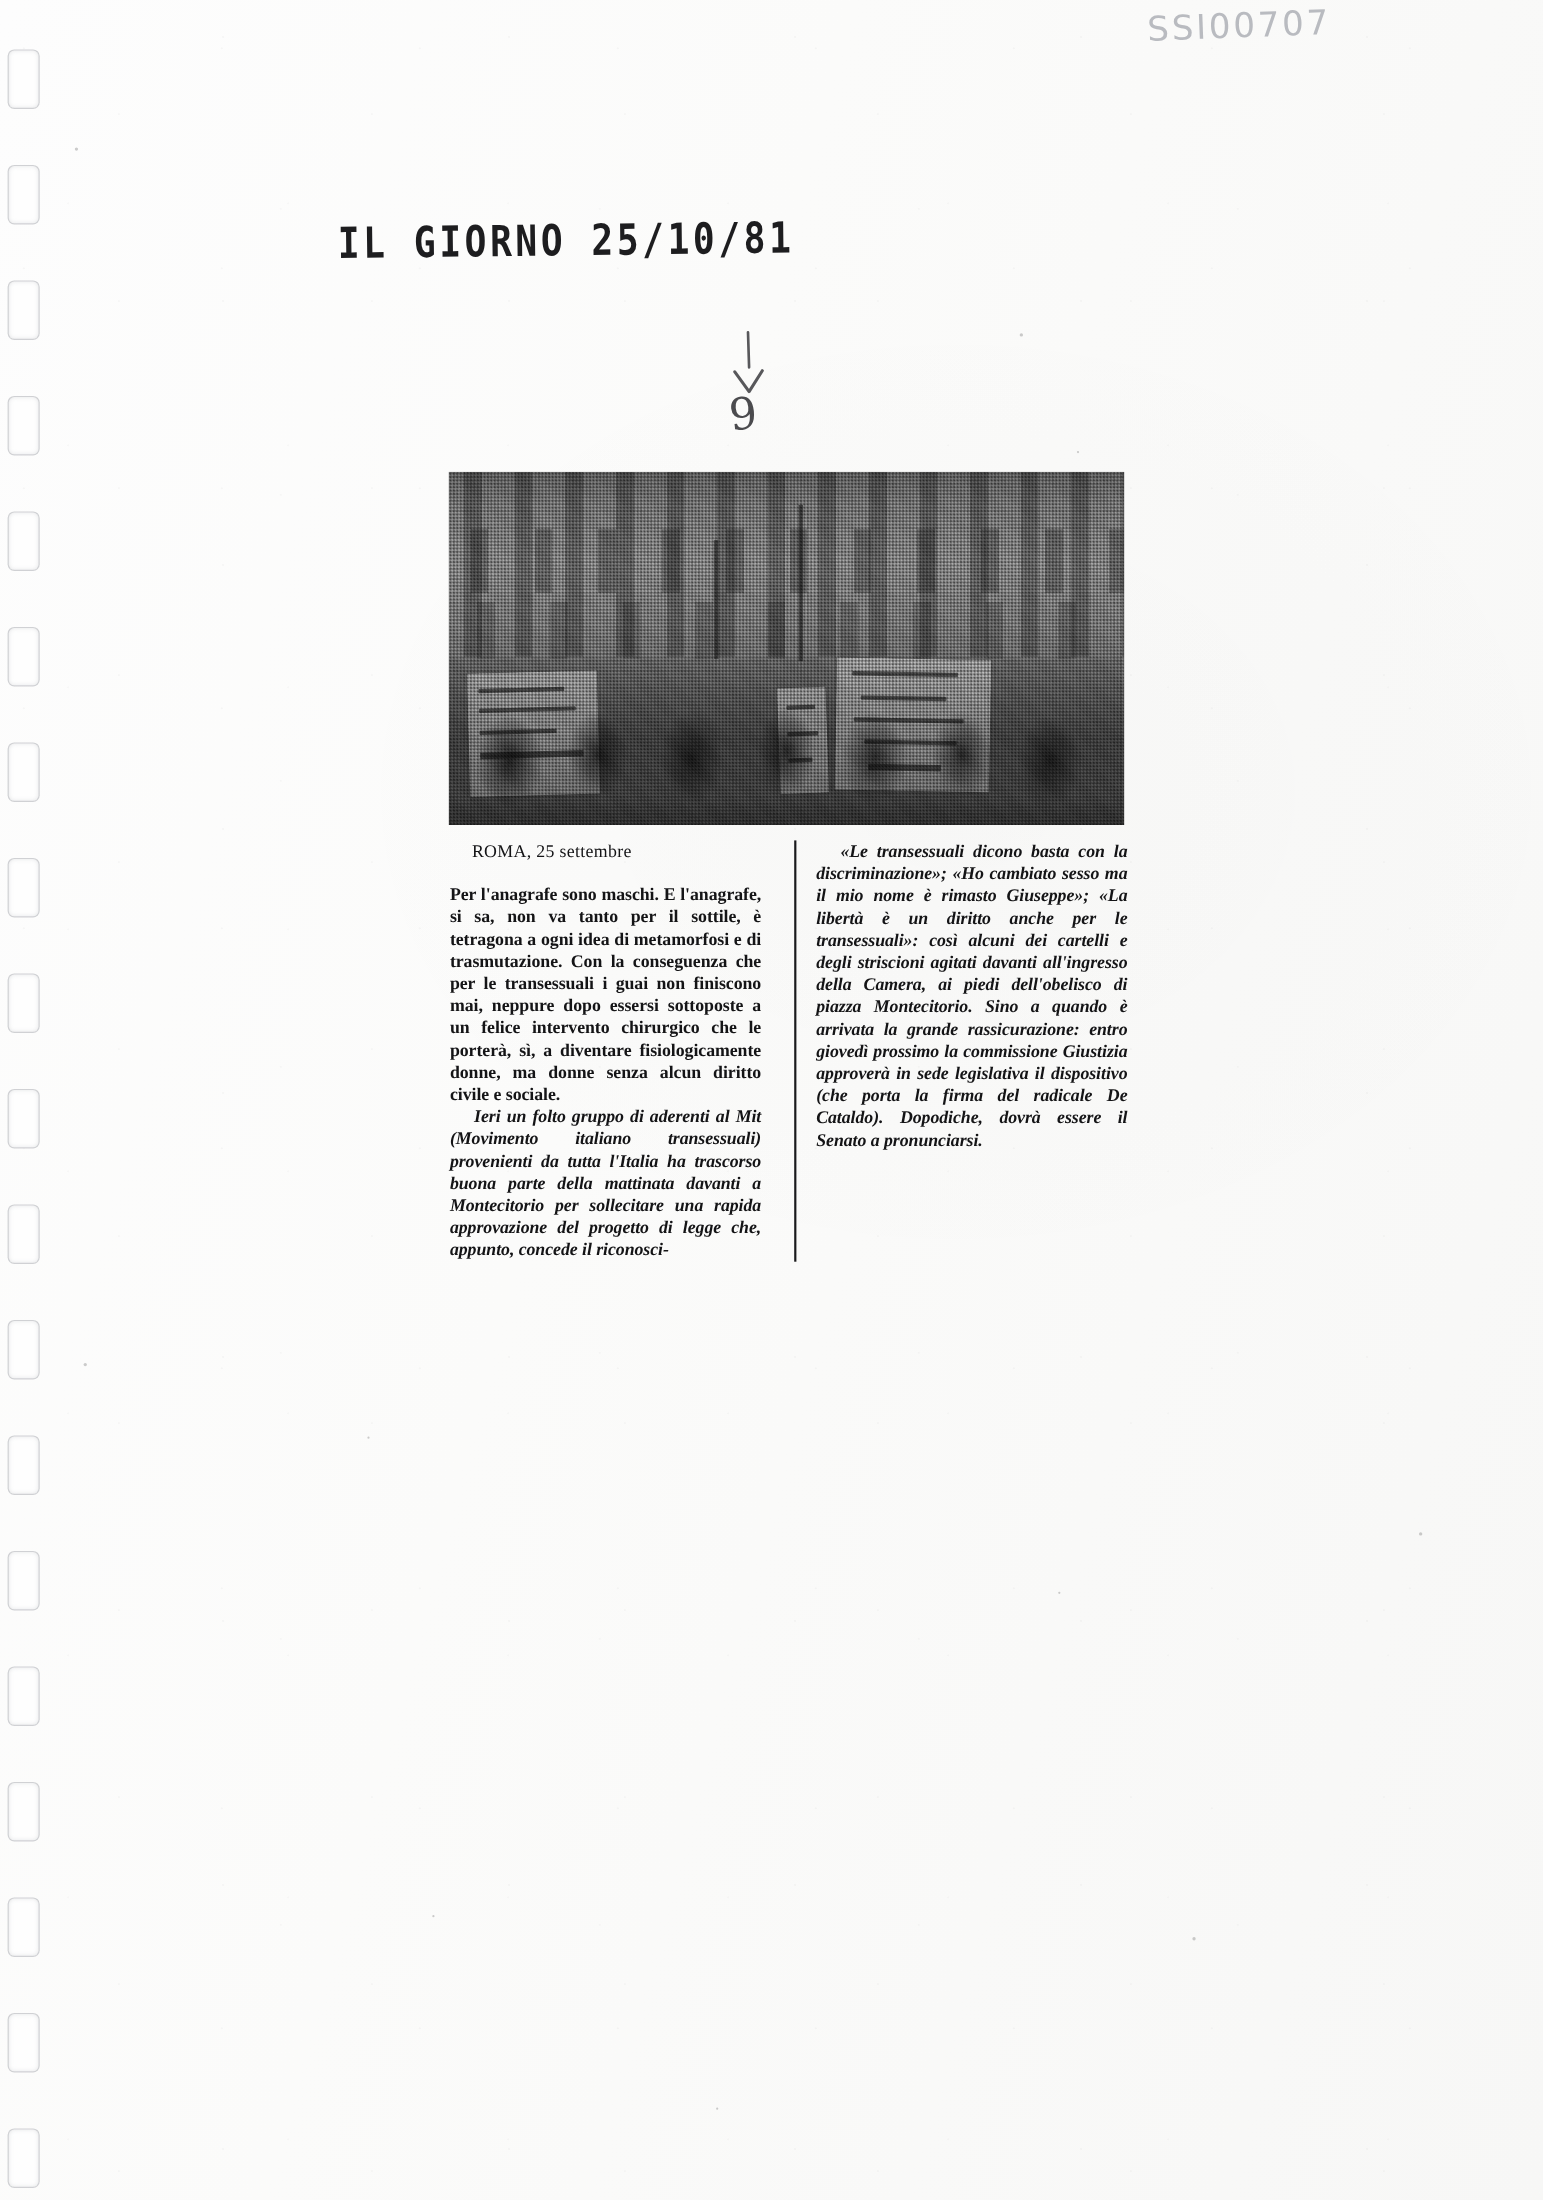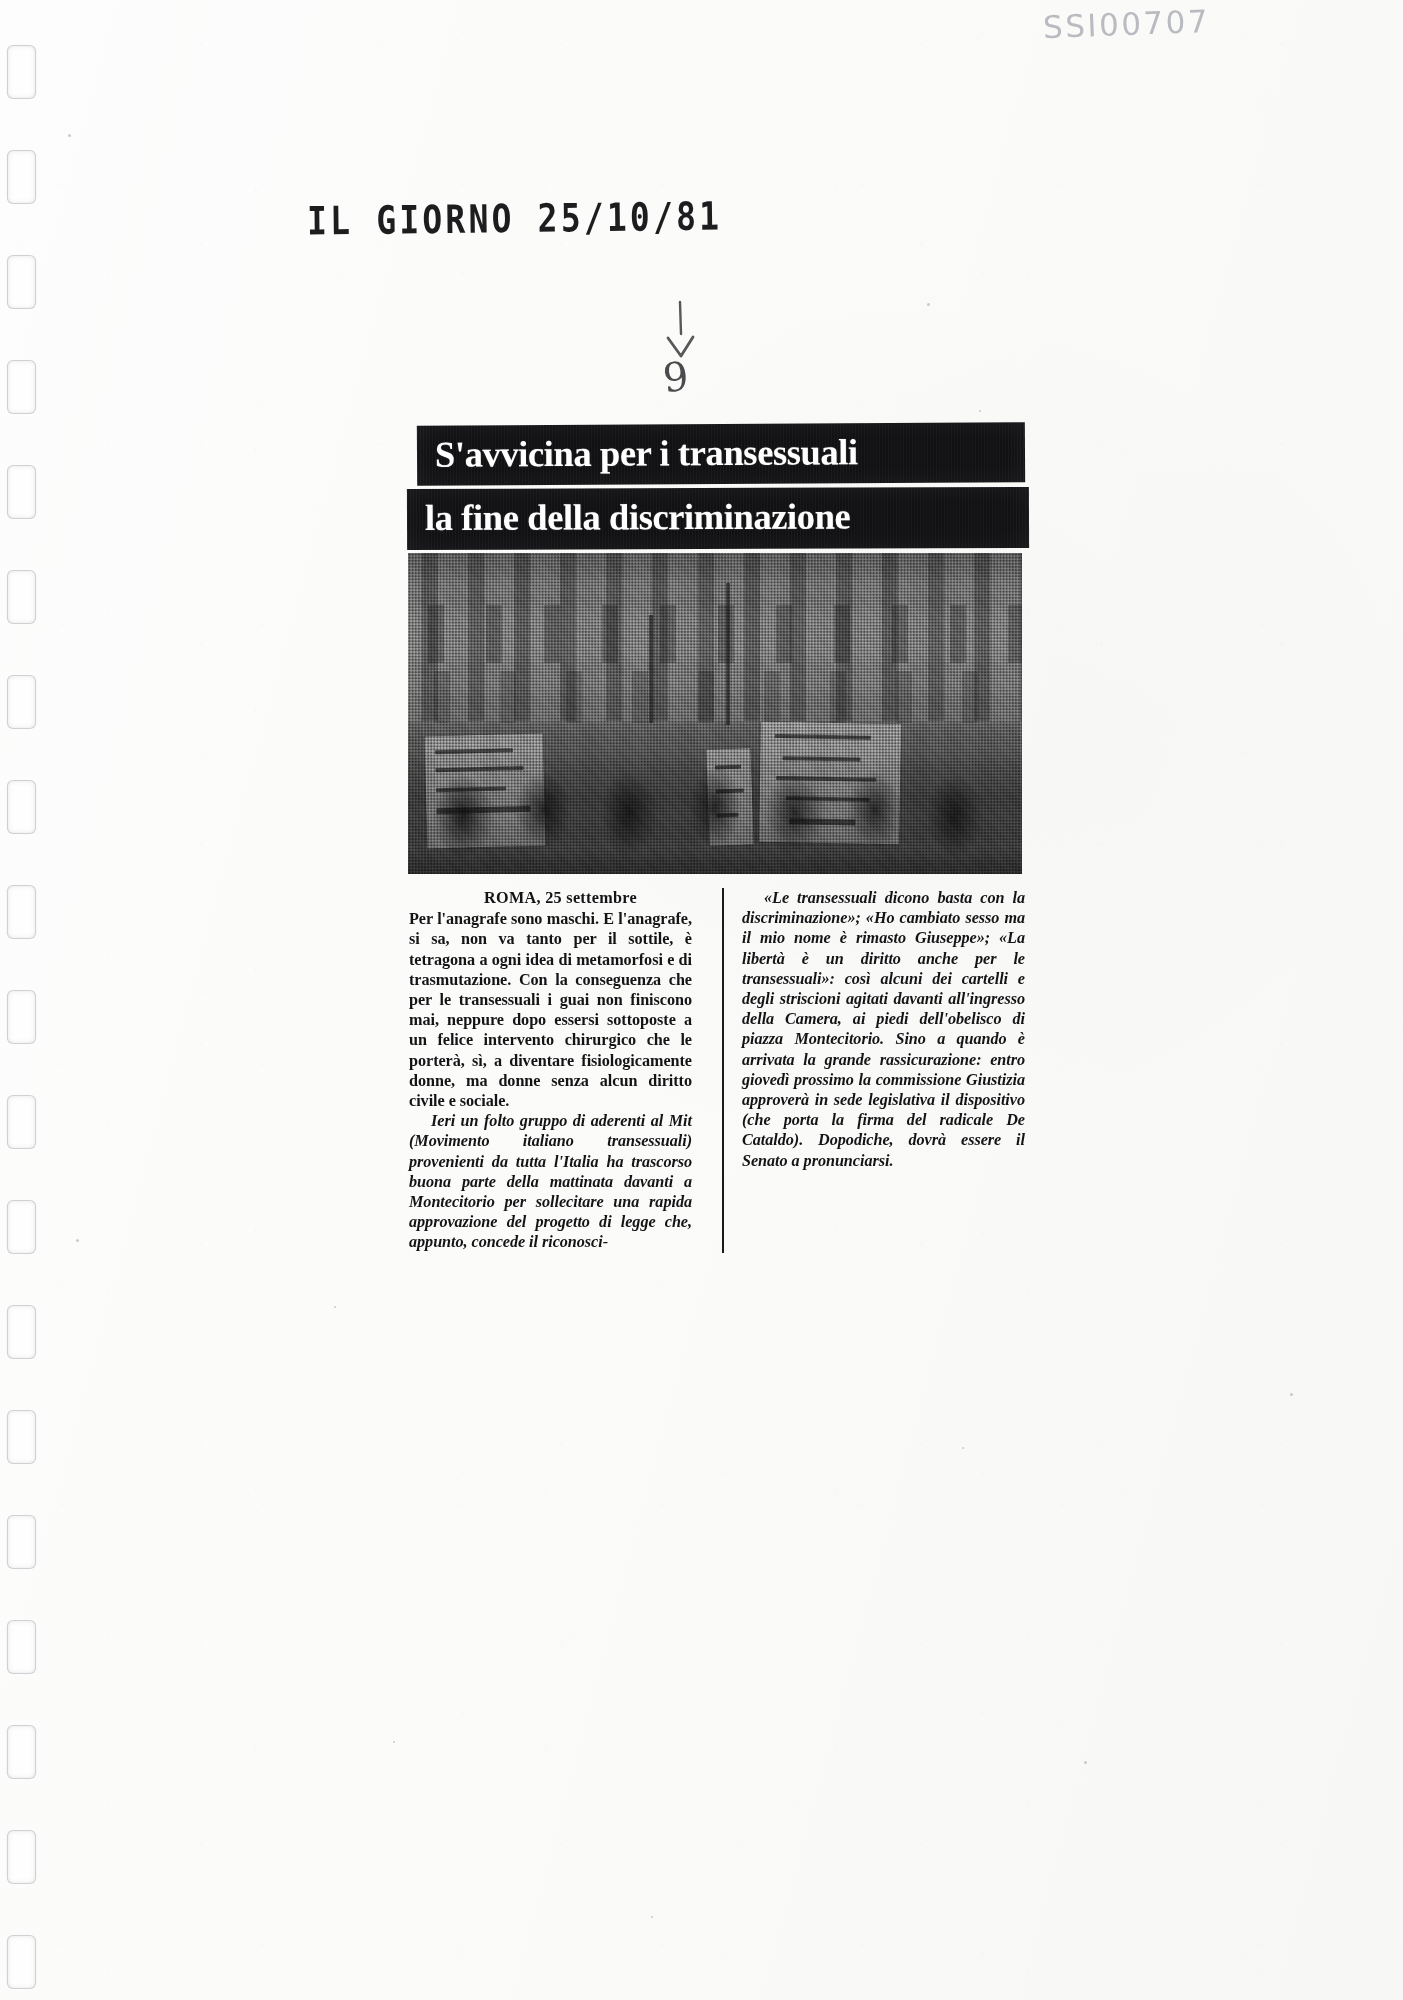--- a/index.html
+++ b/index.html
@@ -280,24 +280,24 @@
   .col-left { padding-right: 16px; }
   .col-right {
     padding-left: 18px;
     border-left: 2px solid #1a1a1c;
     margin-left: 14px;
   }
   .col p { margin: 0; }
   .col .lead-indent { text-indent: 20px; }
   .dateline {
     display: block;
-    text-align: center;
-    font-weight: 700;
+    text-align: left;
+    font-weight: 400;
     letter-spacing: 0.3px;
-    margin-bottom: 1px;
+    margin-bottom: 19px;
   }
   .para-indent { text-indent: 22px; font-style: italic; }
 </style>
 </head>
 <body>
 
 <div class="scan-noise"></div>
 <div class="fleck" style="left:68px;top:134px;width:3px;height:3px;"></div>
 <div class="fleck" style="left:927px;top:303px;width:3px;height:3px;"></div>
 <div class="fleck" style="left:979px;top:410px;width:2px;height:2px;"></div>
@@ -339,24 +339,20 @@
   <svg width="70" height="60" viewBox="0 0 70 60">
     <path d="M20 2 L21 34" stroke="#58585b" stroke-width="2.4" fill="none" stroke-linecap="round"></path>
     <path d="M8 38 L21 56 L33 37" stroke="#58585b" stroke-width="2.8" fill="none" stroke-linecap="round" stroke-linejoin="round"></path>
   </svg>
 </div>
 
 <div class="hand-page-no">9</div>
 
 <div class="clipping">
 
-  <div class="headline-block">
-    <div class="hl-bar hl-bar-1">S'avvicina per i transessuali</div>
-    <div class="hl-bar hl-bar-2">la fine della discriminazione</div>
-  </div>
 
   <div class="photo">
     <div class="photo-base"></div>
     <div class="facade"></div>
     <div class="facade-row2"></div>
     <div class="facade-row3"></div>
 
     <div class="lamp-post" style="left:241px;top:62px;height:108px;"></div>
     <div class="lamp-post" style="left:318px;top:30px;height:142px;"></div>
 

